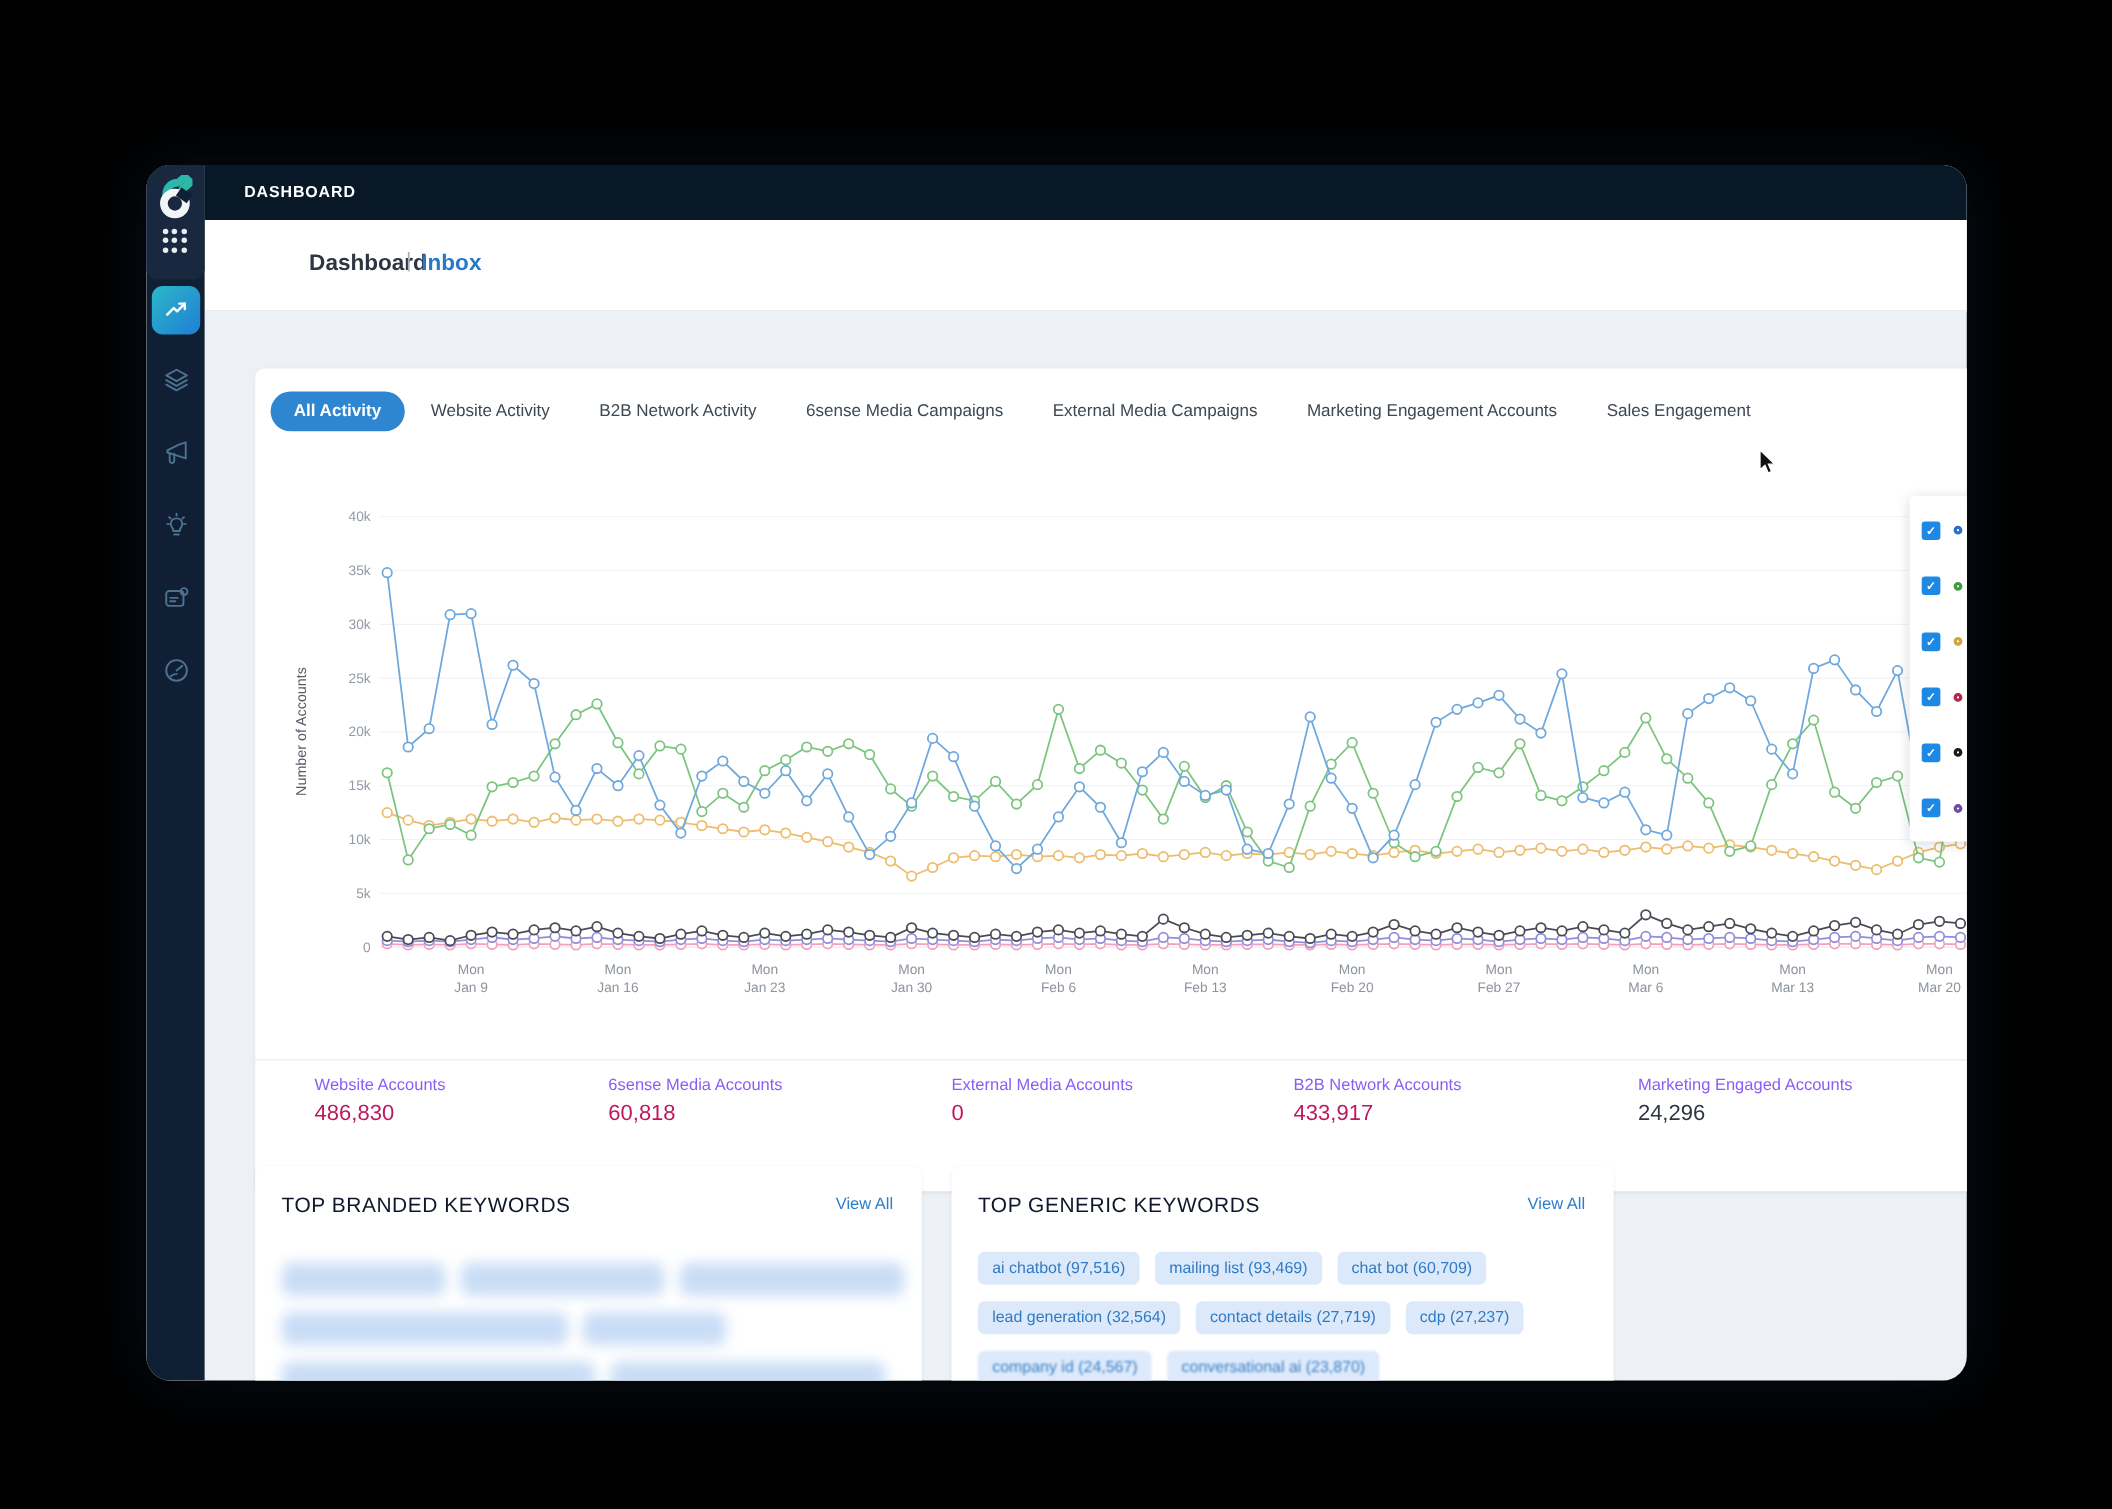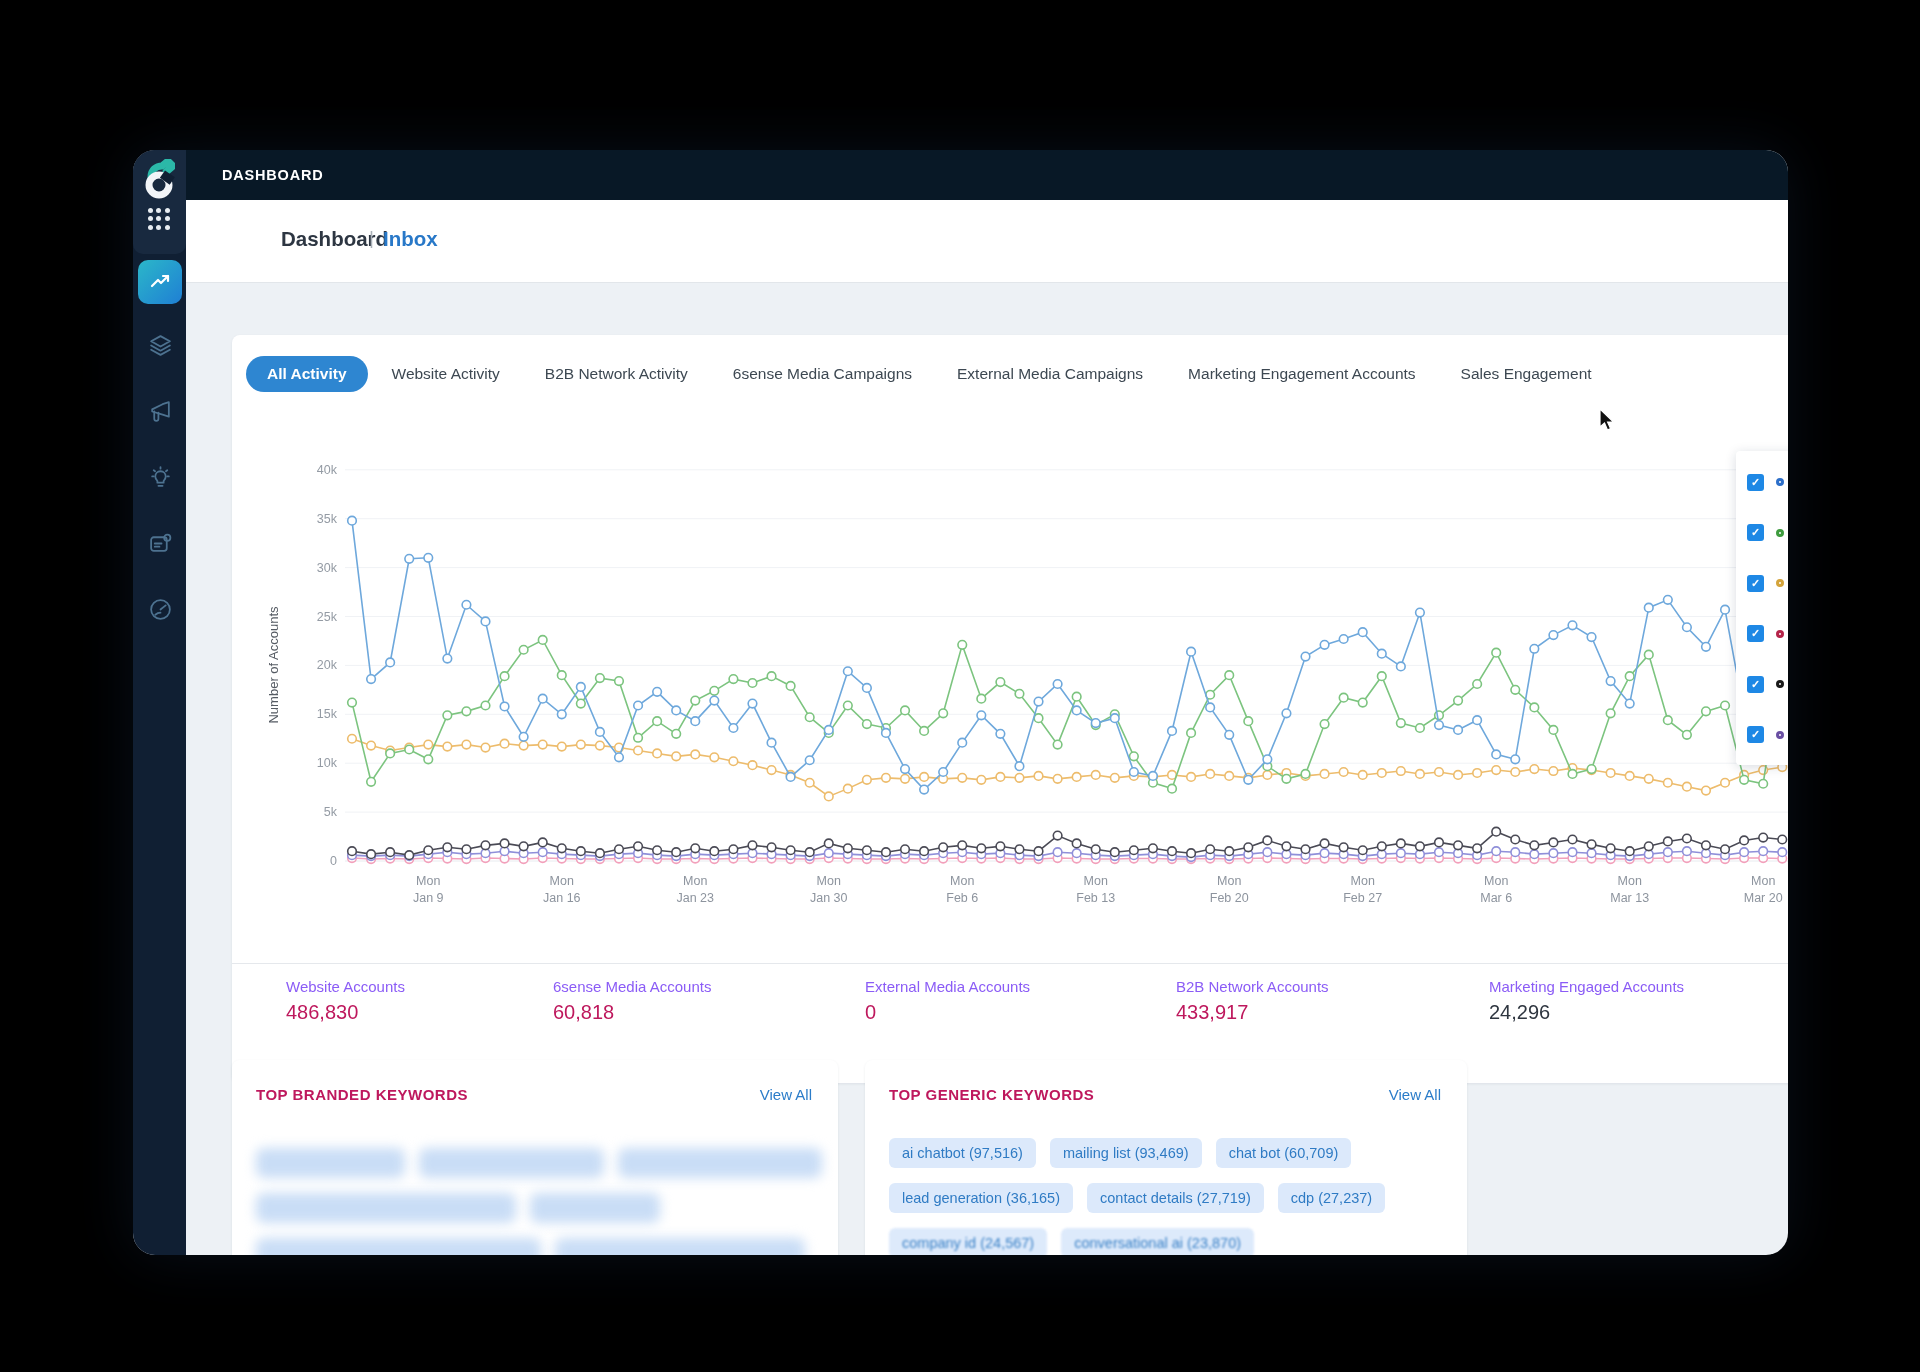--- a/index.html
+++ b/index.html
@@ -42,21 +42,21 @@
   .val.dark{color:#2f3640;}
   
   .legend{position:absolute;left:1603px;top:301px;width:280px;height:314px;background:#fff;border-radius:4px;
     box-shadow:0 2px 12px rgba(20,40,70,.16);z-index:25;}
   .lrow{position:absolute;left:11px;height:18px;display:flex;align-items:center;}
   .lcheck{width:17px;height:17px;border-radius:3px;background:#1e88e5;color:#fff;font-size:11px;
     display:flex;align-items:center;justify-content:center;font-weight:700;}
   .lring{width:8px;height:8px;border-radius:50%;border:3px solid #000;background:#fff;margin-left:12px;}
   
   .bcard{position:absolute;top:910px;background:#fff;border-radius:8px;box-shadow:0 1px 3px rgba(20,40,70,.08);height:260px;}
-  .bcard h3{position:absolute;left:24px;top:26px;margin:0;font-size:15px;font-weight:700;color:#be185d;letter-spacing:.5px;}
+  .bcard h3{position:absolute;left:24px;top:26px;margin:0;font-size:19px;font-weight:400;color:#0f172a;letter-spacing:.5px;}
   .viewall{position:absolute;right:26px;top:26px;font-size:15px;color:#2b7cc9;cursor:pointer;}
   .chiprow{position:absolute;left:24px;right:16px;display:flex;gap:14px;flex-wrap:nowrap;}
   .chip{background:#dce9fb;color:#2f7bc4;font-size:14.5px;padding:7px 13px;border-radius:6px;white-space:nowrap;}
   .chip.dim{filter:blur(1.2px);opacity:.95;}
   .blurpill{background:#c9ddf6;border-radius:8px;height:30px;filter:blur(6px);}
   .kgroup-link{position:absolute;left:24px;font-size:16px;color:#2f86d6;line-height:22px;cursor:pointer;width:160px;}
   .kgroup-val{position:absolute;right:26px;font-size:16px;color:#333;}
   
   .cursor{position:absolute;left:1598px;top:408px;z-index:99;}
 </style>
@@ -731,21 +731,21 @@
   <div class="bcard" style="left:732px;width:602px">
     <h3>TOP GENERIC KEYWORDS</h3>
     <span class="viewall">View All</span>
     <div id="generic-rows">
         <div class="chiprow" style="top: 78px; align-items: center;">
           <div class="chip">ai chatbot (97,516)</div>
           <div class="chip">mailing list (93,469)</div>
           <div class="chip">chat bot (60,709)</div>
         </div>
         <div class="chiprow" style="top: 123px;">
-          <div class="chip">lead generation (36,165)</div>
+          <div class="chip">lead generation (32,564)</div>
           <div class="chip">contact details (27,719)</div>
           <div class="chip">cdp (27,237)</div>
         </div>
         <div class="chiprow" style="top: 168px;">
           <div class="chip dim">company id (24,567)</div>
           <div class="chip dim">conversational ai (23,870)</div>
         </div>
       </div>
   </div>
 

